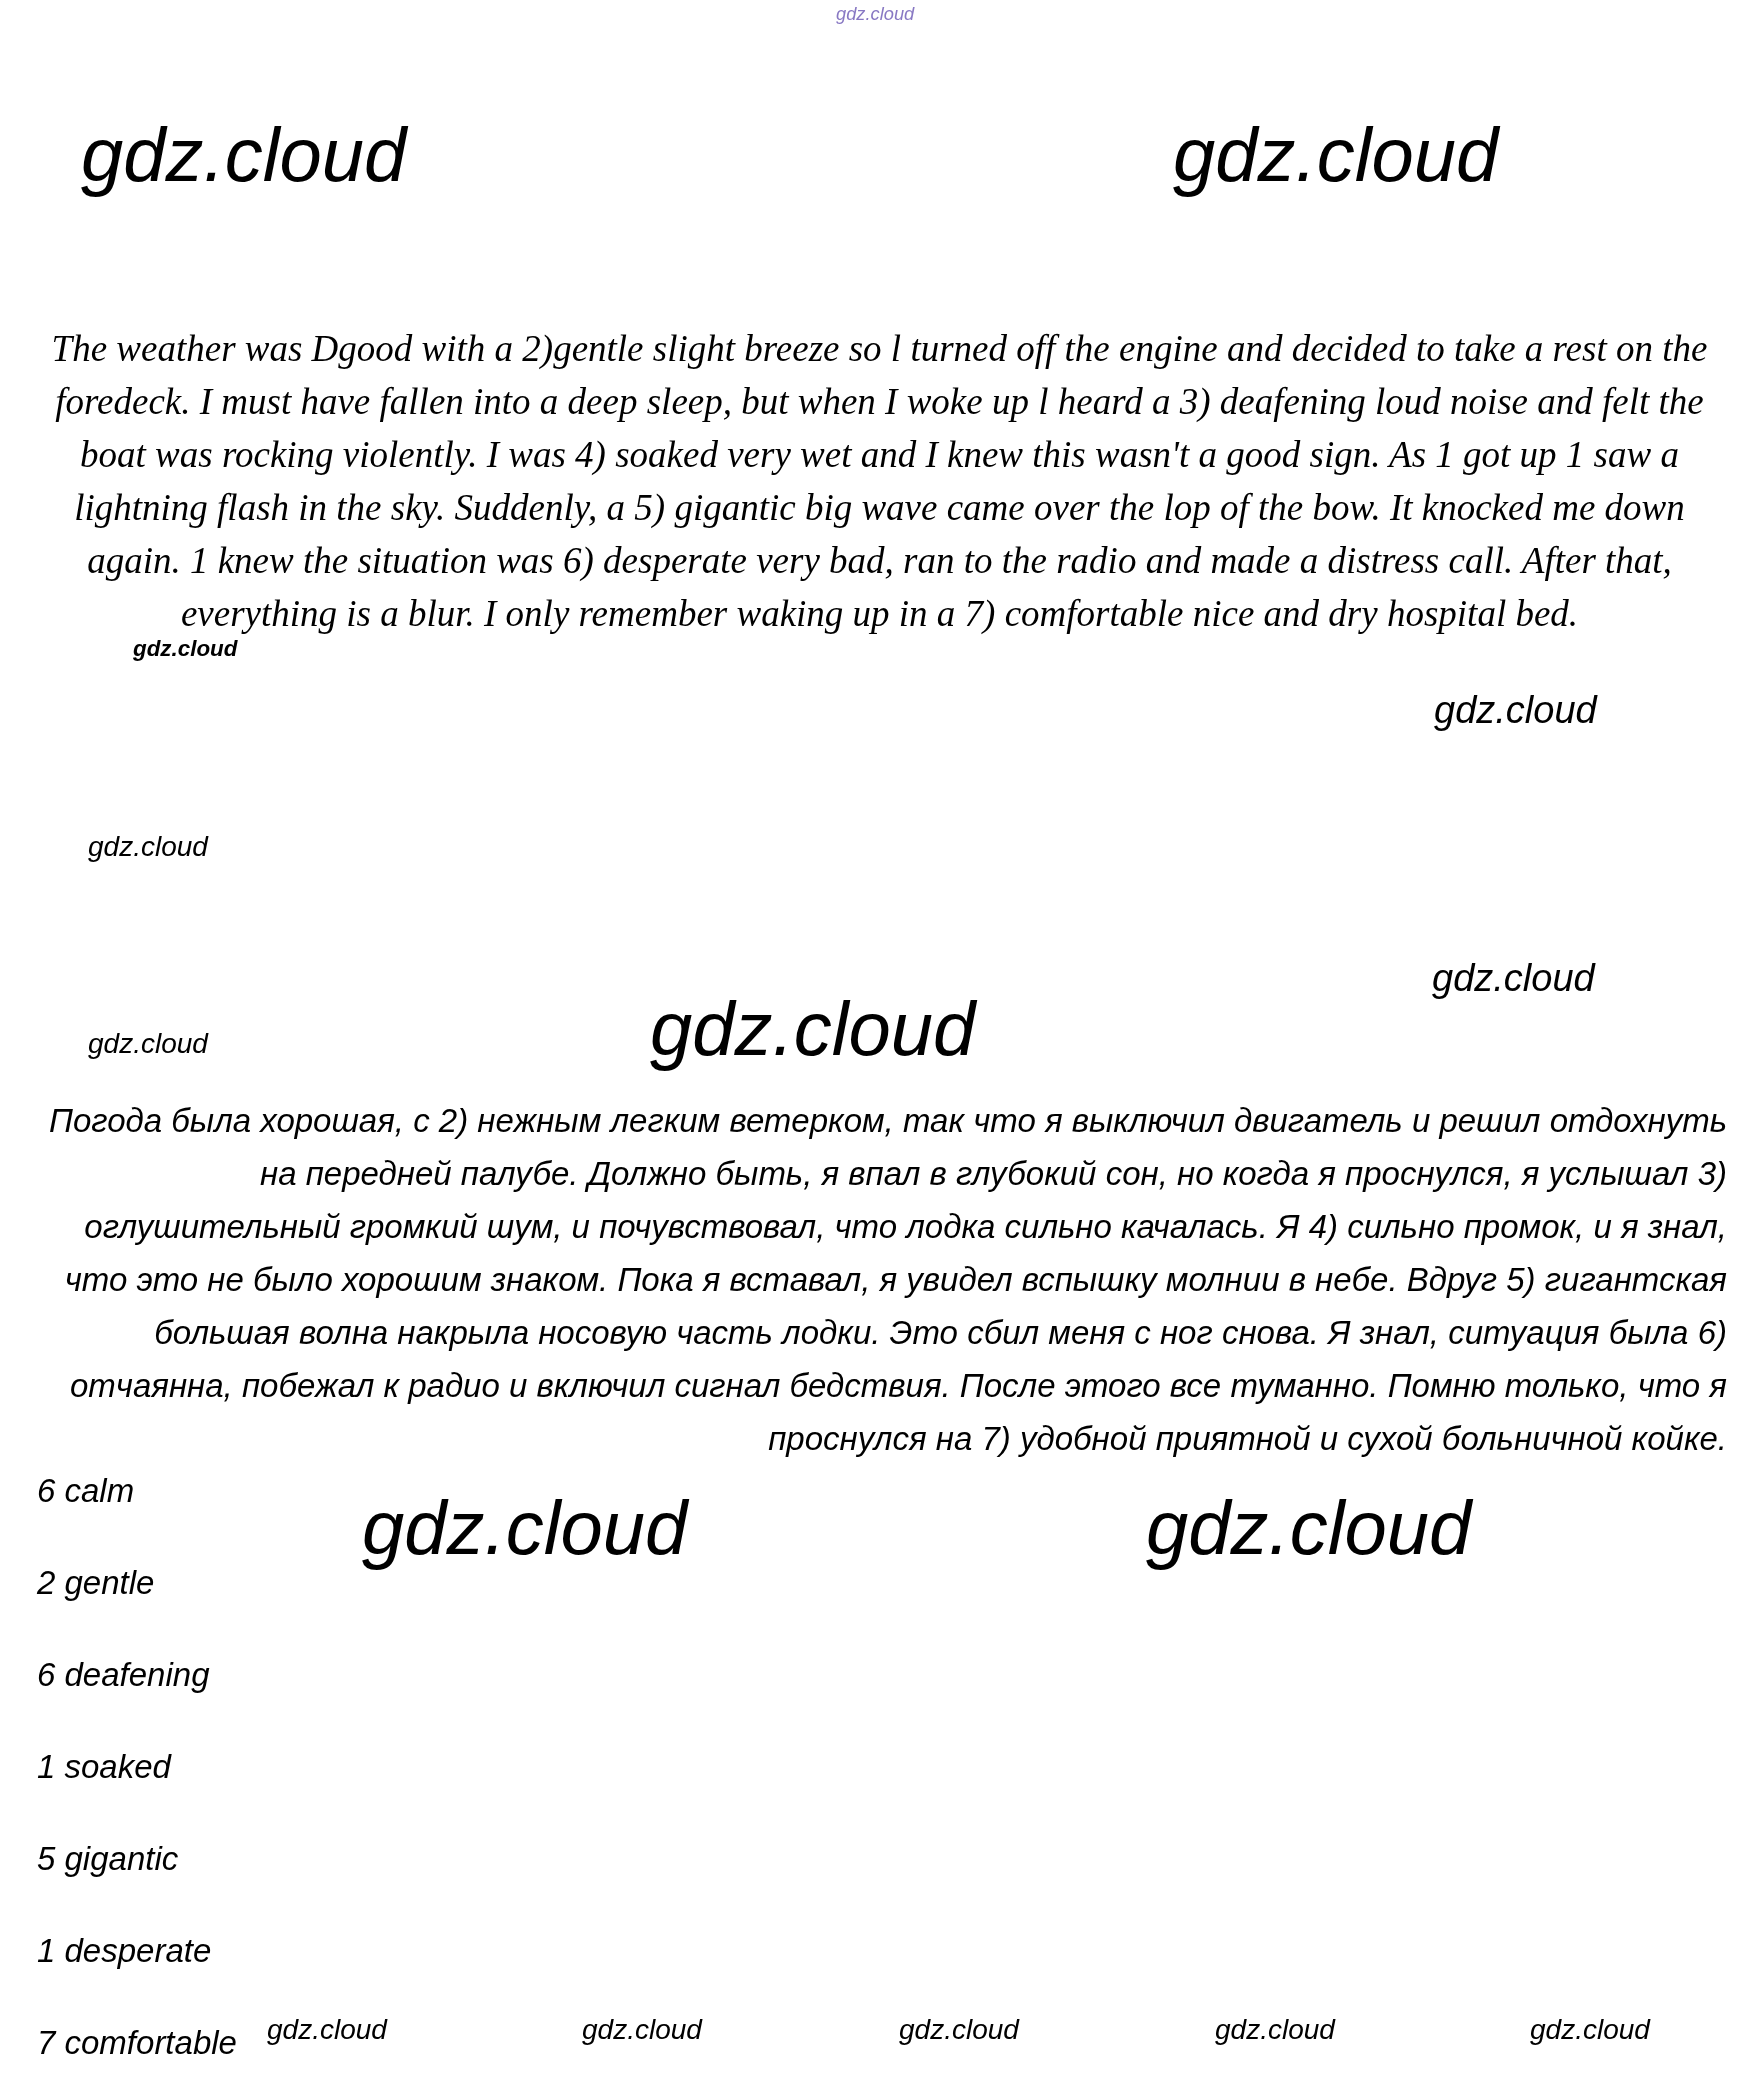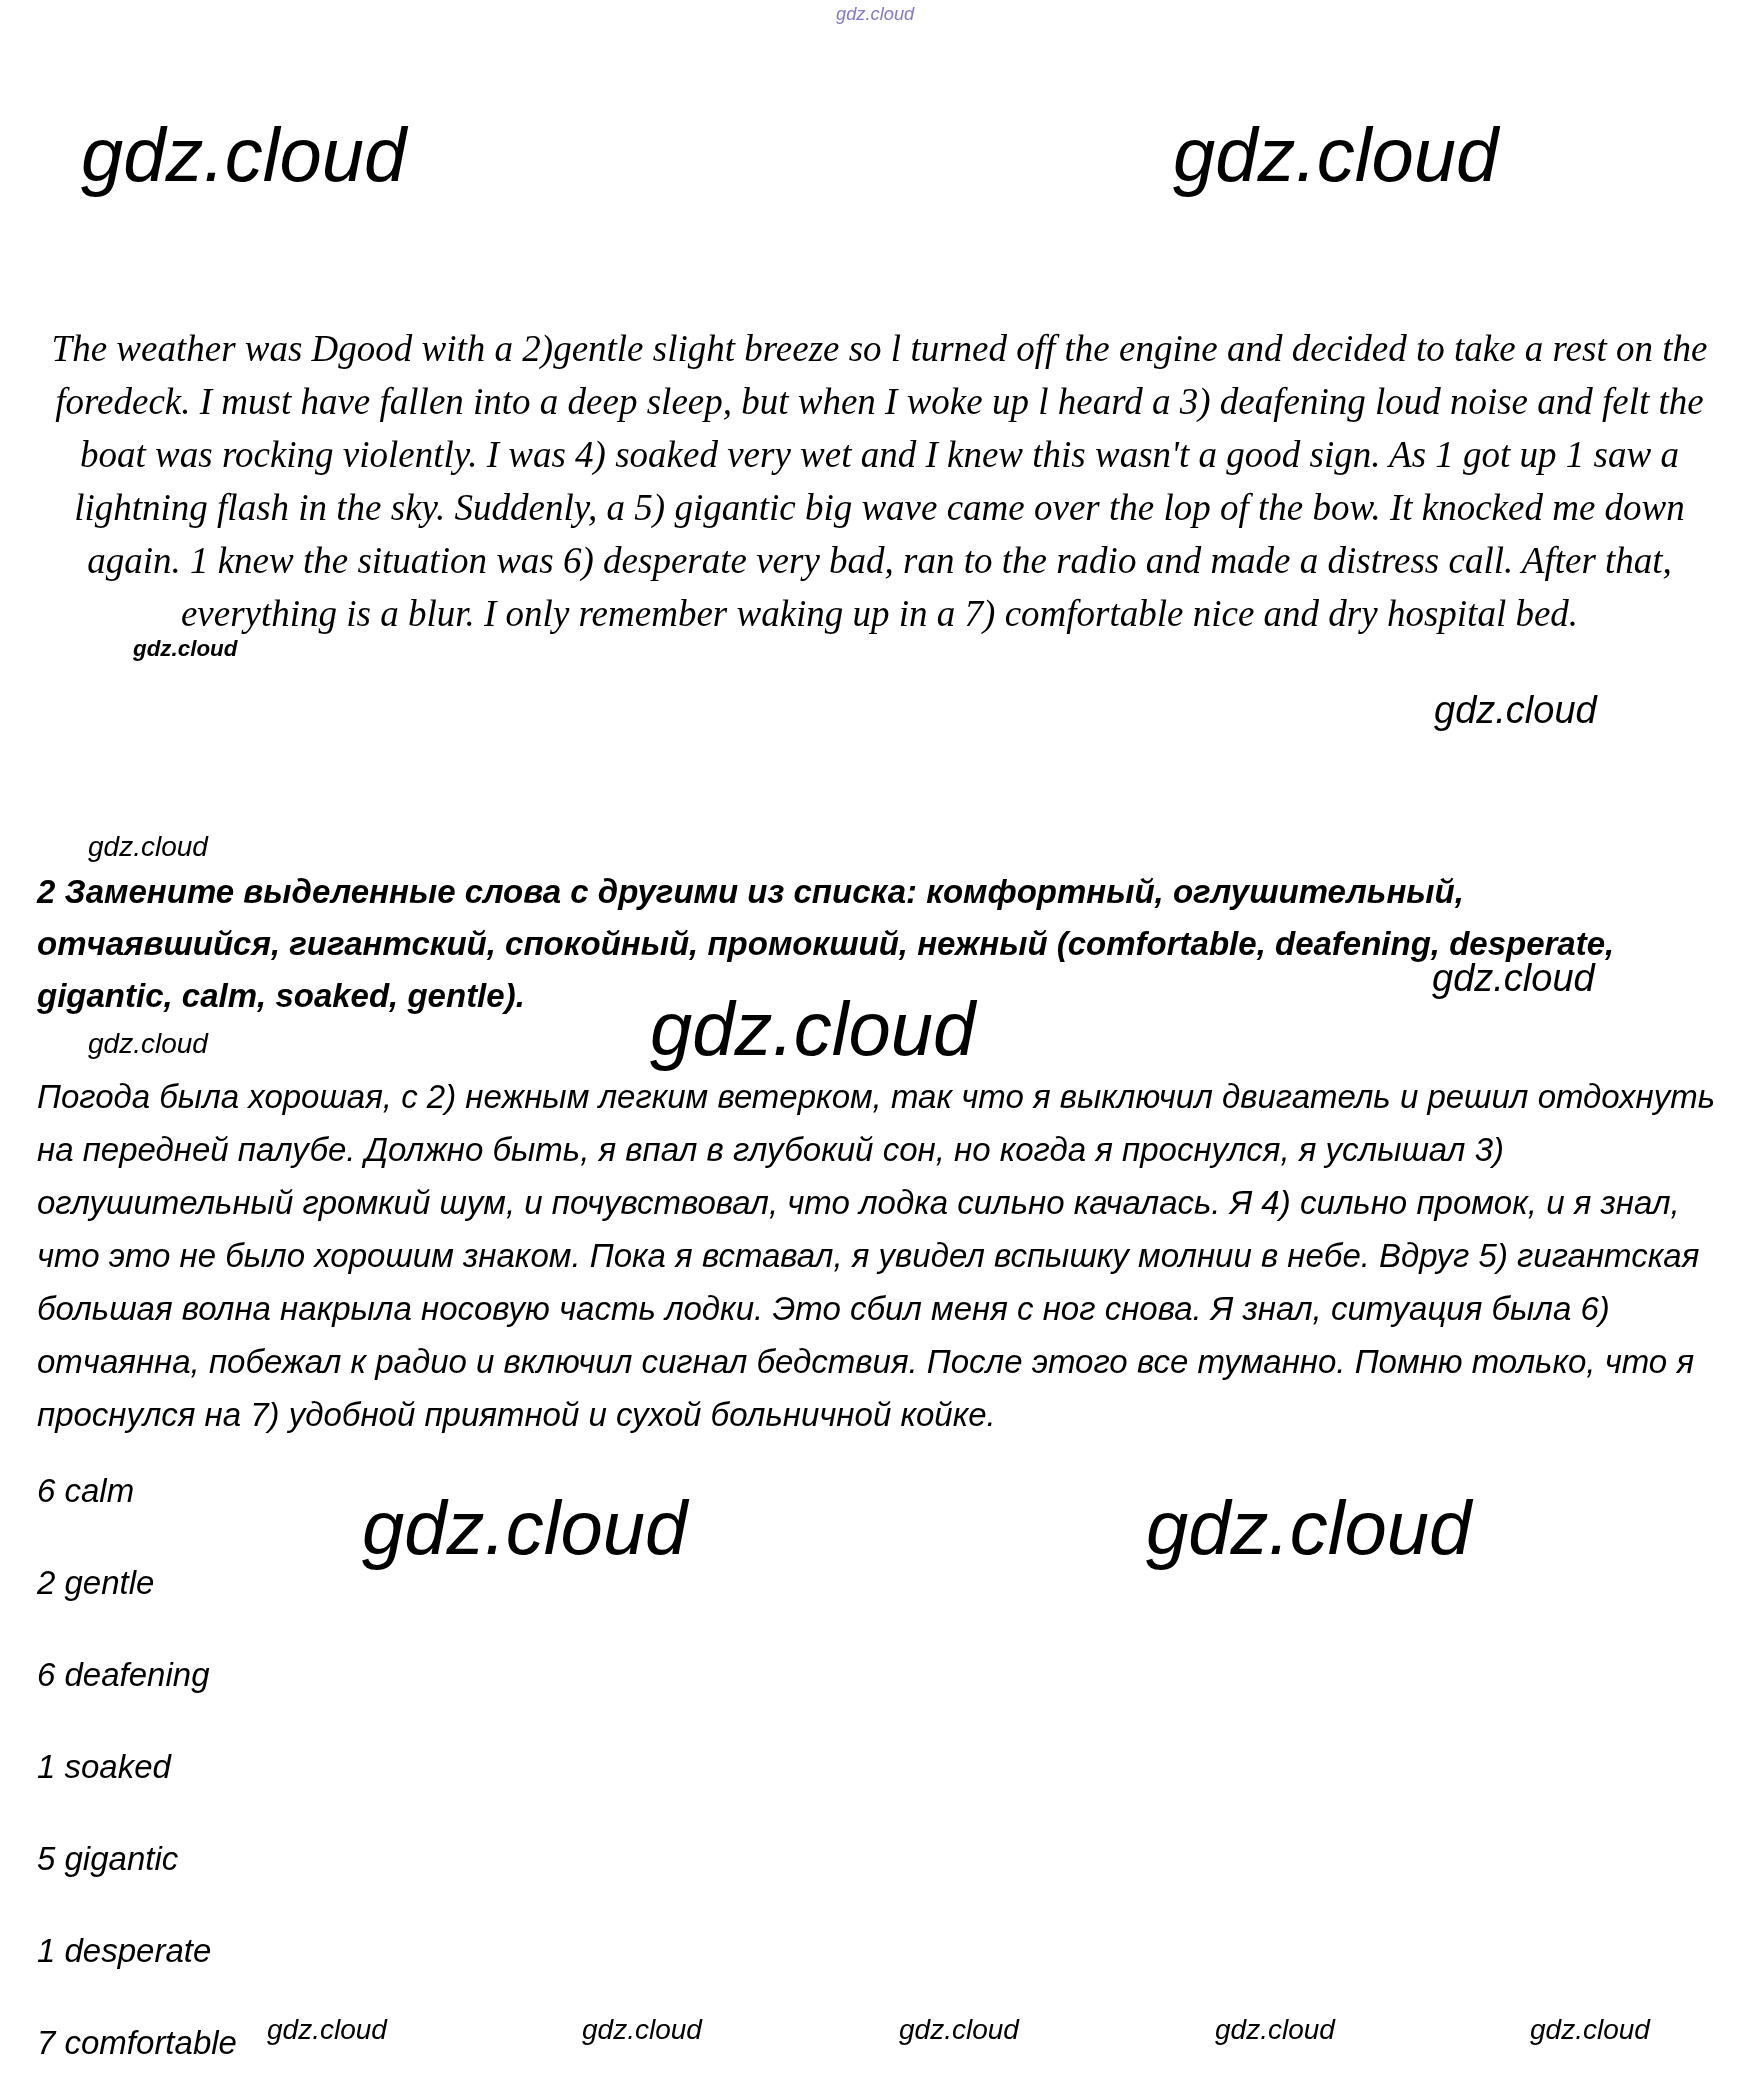--- a/index.html
+++ b/index.html
@@ -44,24 +44,25 @@
   .ru-heading {
     position: absolute;
     top: 866px; left: 37px;
     width: 1673px;
     font-weight: bold;
     font-size: 33px;
     line-height: 52px;
   }
   .ru-body {
     position: absolute;
-    top: 1070px; left: 37px;
+    top: 1094px; left: 37px;
     width: 1690px;
     font-size: 33px;
     line-height: 53px;
+    text-align: right;
   }
   .answers {
     position: absolute;
     top: 1472px; left: 37px;
     list-style: none;
     font-size: 33px;
     line-height: 37px;
   }
   .answers li { margin-bottom: 55px; }
 
@@ -101,21 +102,20 @@
   <span class="wm wm-big-left">gdz.cloud</span>
   <span class="wm wm-big-right">gdz.cloud</span>
 
 
   <p class="en-body">The weather was Dgood with a 2)gentle slight breeze so l turned off the engine and decided to take a rest on the foredeck. I must have fallen into a deep sleep, but when I woke up l heard a 3) deafening loud noise and felt the boat was rocking violently. I was 4) soaked very wet and I knew this wasn't a good sign. As 1 got up 1 saw a lightning flash in the sky. Suddenly, a 5) gigantic big wave came over the lop of the bow. It knocked me down again. 1 knew the situation was 6) desperate very bad, ran to the radio and made a distress call. After that, everything is a blur. I only remember waking up in a 7) comfortable nice and dry hospital bed.</p>
 
   <span class="wm wm-inline-small">gdz.cloud</span>
   <span class="wm wm-med-right-1">gdz.cloud</span>
   <span class="wm wm-small-left-1">gdz.cloud</span>
 
-  <p class="ru-heading">2 Замените выделенные слова с другими из списка: комфортный, оглушительный, отчаявшийся, гигантский, спокойный, промокший, нежный (comfortable, deafening, desperate, gigantic, calm, soaked, gentle).</p>
 
   <span class="wm wm-med-right-2">gdz.cloud</span>
   <span class="wm wm-big-center">gdz.cloud</span>
   <span class="wm wm-small-left-2">gdz.cloud</span>
 
   <p class="ru-body">Погода была хорошая, с 2) нежным легким ветерком, так что я выключил двигатель и решил отдохнуть на передней палубе. Должно быть, я впал в глубокий сон, но когда я проснулся, я услышал 3) оглушительный громкий шум, и почувствовал, что лодка сильно качалась. Я 4) сильно промок, и я знал, что это не было хорошим знаком. Пока я вставал, я увидел вспышку молнии в небе. Вдруг 5) гигантская большая волна накрыла носовую часть лодки. Это сбил меня с ног снова. Я знал, ситуация была 6) отчаянна, побежал к радио и включил сигнал бедствия. После этого все туманно. Помню только, что я проснулся на 7) удобной приятной и сухой больничной койке.</p>
 
   <ul class="answers">
     <li>6 calm</li>
     <li>2 gentle</li>

